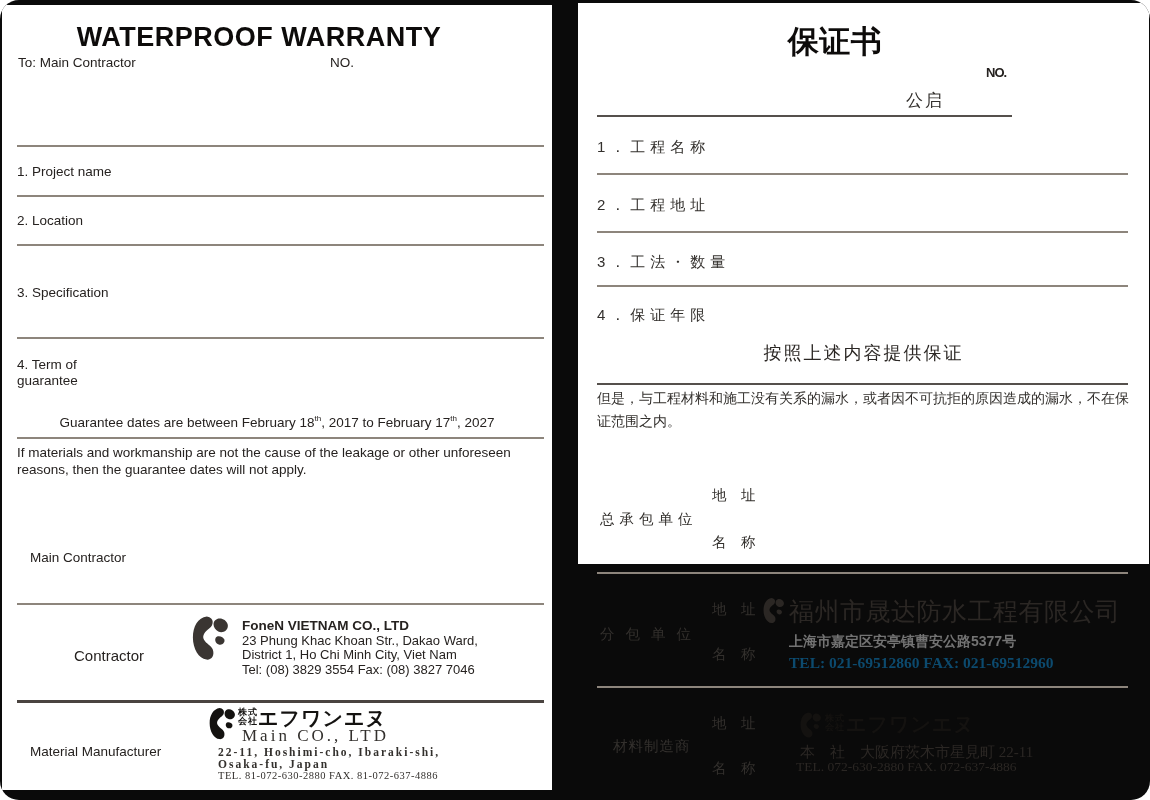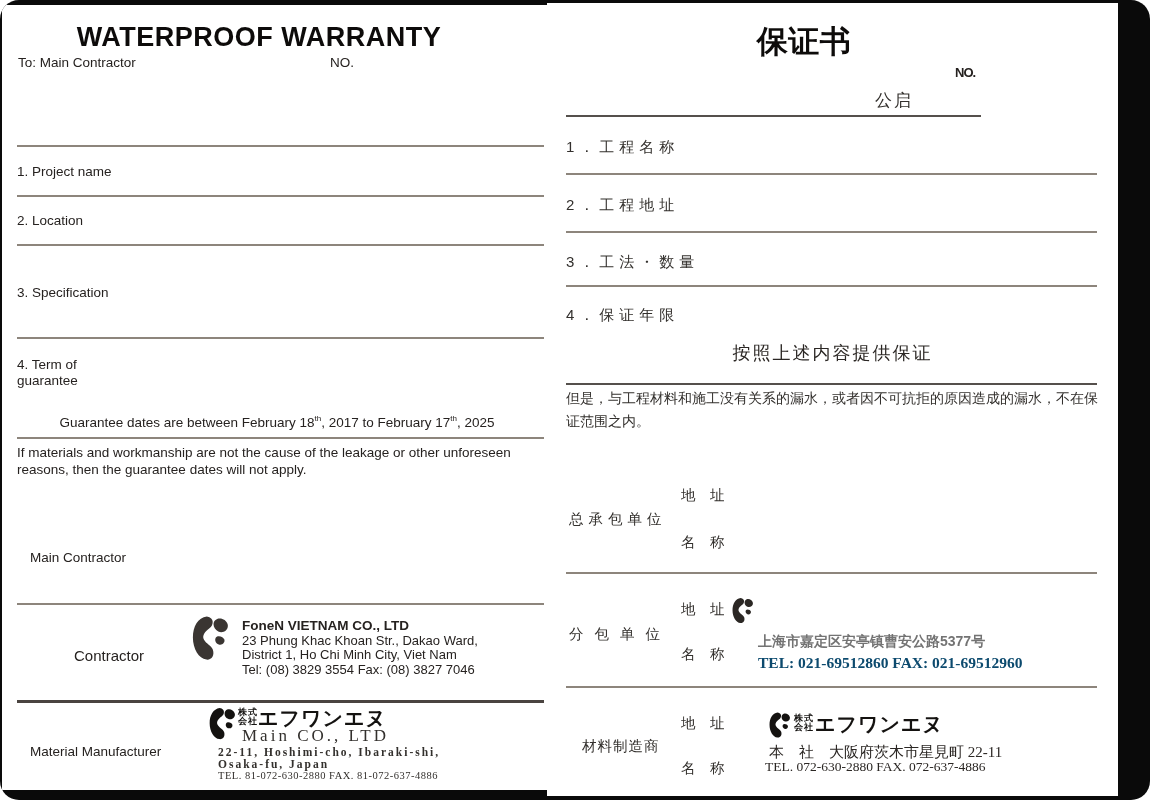--- a/index.html
+++ b/index.html
@@ -5,21 +5,21 @@
   html,body { margin:0; padding:0; }
   #canvas {
     position:relative; width:1150px; height:800px;
     background:#0a0a0a; overflow:hidden;
     font-family:"Liberation Sans","DejaVu Sans",sans-serif;
     color:#262220;
     border-radius:19px;
   }
   .page { position:absolute; background:#ffffff; }
   #left-page  { left:2px;   top:5px; width:550px; height:785px; }
-  #right-page { left:547px; top:3px; width:571px; height:793px; }
+  #right-page { left:578px; top:3px; width:571px; height:561px; }
   .abs { position:absolute; white-space:nowrap; }
   .rule { position:absolute; height:2px; background:#8d857c; }
   .rule.dark { background:#4a4440; height:3px; }
   .doc-title { font-weight:bold; color:#0d0b0a; letter-spacing:0.5px; }
   sup { font-size:8px; }
   .cjk-item { font-size:15px; letter-spacing:5px; color:#33302d; }
   .cjk-label { font-size:14.5px; color:#33302d; }
   .serif { font-family:"Liberation Serif","DejaVu Serif",serif; }
   .blob { display:block; }
   .kk-stack { font-size:9px; line-height:9px; font-weight:bold; color:#141210; letter-spacing:1px; }
@@ -45,21 +45,21 @@
 
     <div class="abs" style="left:15px; top:208px; font-size:13.5px;">2. Location</div>
     <div class="rule" style="left:15px; top:239px; width:527px;"></div>
 
     <div class="abs" style="left:15px; top:280px; font-size:13.5px;">3. Specification</div>
     <div class="rule" style="left:15px; top:332px; width:527px;"></div>
 
     <div class="abs" style="left:15px; top:352px; font-size:13.5px;">4. Term of</div>
     <div class="abs" style="left:15px; top:368px; font-size:13.5px;">guarantee</div>
 
-    <div class="abs" style="left:0; top:409px; width:550px; text-align:center; font-size:13.5px;"><span>Guarantee dates are between February 18</span><sup>th</sup><span>, 2017 to February 17</span><sup>th</sup><span>, 2025</span></div>
+    <div class="abs" style="left:0; top:409px; width:550px; text-align:center; font-size:13.5px;"><span>Guarantee dates are between February 18</span><sup>th</sup><span>, 2017 to February 17</span><sup>th</sup><span>, 2027</span></div>
 
     <div class="rule" style="left:15px; top:432px; width:527px;"></div>
 
     <div class="abs" style="left:15px; top:439px; width:505px; font-size:13.5px; line-height:17px; white-space:normal;">If materials and workmanship are not the cause of the leakage or other unforeseen reasons, then the guarantee dates will not apply.</div>
 
     <div class="abs" style="left:28px; top:545px; font-size:13.5px;">Main Contractor</div>
 
     <div class="rule" style="left:15px; top:598px; width:527px;"></div>
 
     <div class="abs" style="left:24px; top:642px; font-size:15px;margin-left:48px;">Contractor</div>
@@ -136,20 +136,21 @@
     <div class="abs cjk-label" style="left:22px; top:622px; letter-spacing:11px;">分包单位</div>
     <div class="abs cjk-label" style="left:134px; top:642px;">名　称</div>
 
     <svg class="abs blob" style="left:185px; top:594px;" width="21" height="27" viewBox="0 0 40 50" aria-hidden="true">
       <g fill="#2b2724">
         <path d="M16.5 1 C6.5 2.5 1 12 1 24.5 C1 37 7.5 48 16 49 C22 49.6 25.2 44 23.2 38 C21.6 33.4 15.8 31.8 13.2 26.8 C10.8 22 14.8 17.6 19.4 14.2 C24 10.8 25.4 2.4 16.5 1 Z"></path>
         <path d="M25.5 5.5 C29.5 1 38 3.5 39.6 9.8 C41.2 16 34.6 20.4 29.2 17.8 C24 15.4 22.4 9 25.5 5.5 Z"></path>
         <path d="M26.5 24.5 C24.6 27.8 26.8 31.8 30.4 32.4 C34 33 36.8 30 36 26.8 C35.2 23.6 28.6 21.2 26.5 24.5 Z"></path>
       </g>
     </svg>
+    <div class="abs serif" style="left:211px; top:592px; font-size:25px; letter-spacing:0.5px; color:#2b2724;">福州市晟达防水工程有限公司</div>
     <div class="abs" style="left:211px; top:630px; font-size:14px; font-weight:bold; color:#737373;">上海市嘉定区安亭镇曹安公路5377号</div>
     <div class="abs serif" style="left:211px; top:651px; font-size:15.5px; font-weight:bold; color:#0c4a6e;">TEL: 021-69512860   FAX: 021-69512960</div>
 
     <div class="rule" style="left:19px; top:683px; width:531px;"></div>
 
     <div class="abs cjk-label" style="left:134px; top:711px;">地　址</div>
     <div class="abs cjk-label" style="left:35px; top:734px; letter-spacing:1px;">材料制造商</div>
     <div class="abs cjk-label" style="left:134px; top:756px;">名　称</div>
 
     <svg class="abs blob" style="left:222px; top:708px;" width="21" height="28" viewBox="0 0 40 50" aria-hidden="true">

